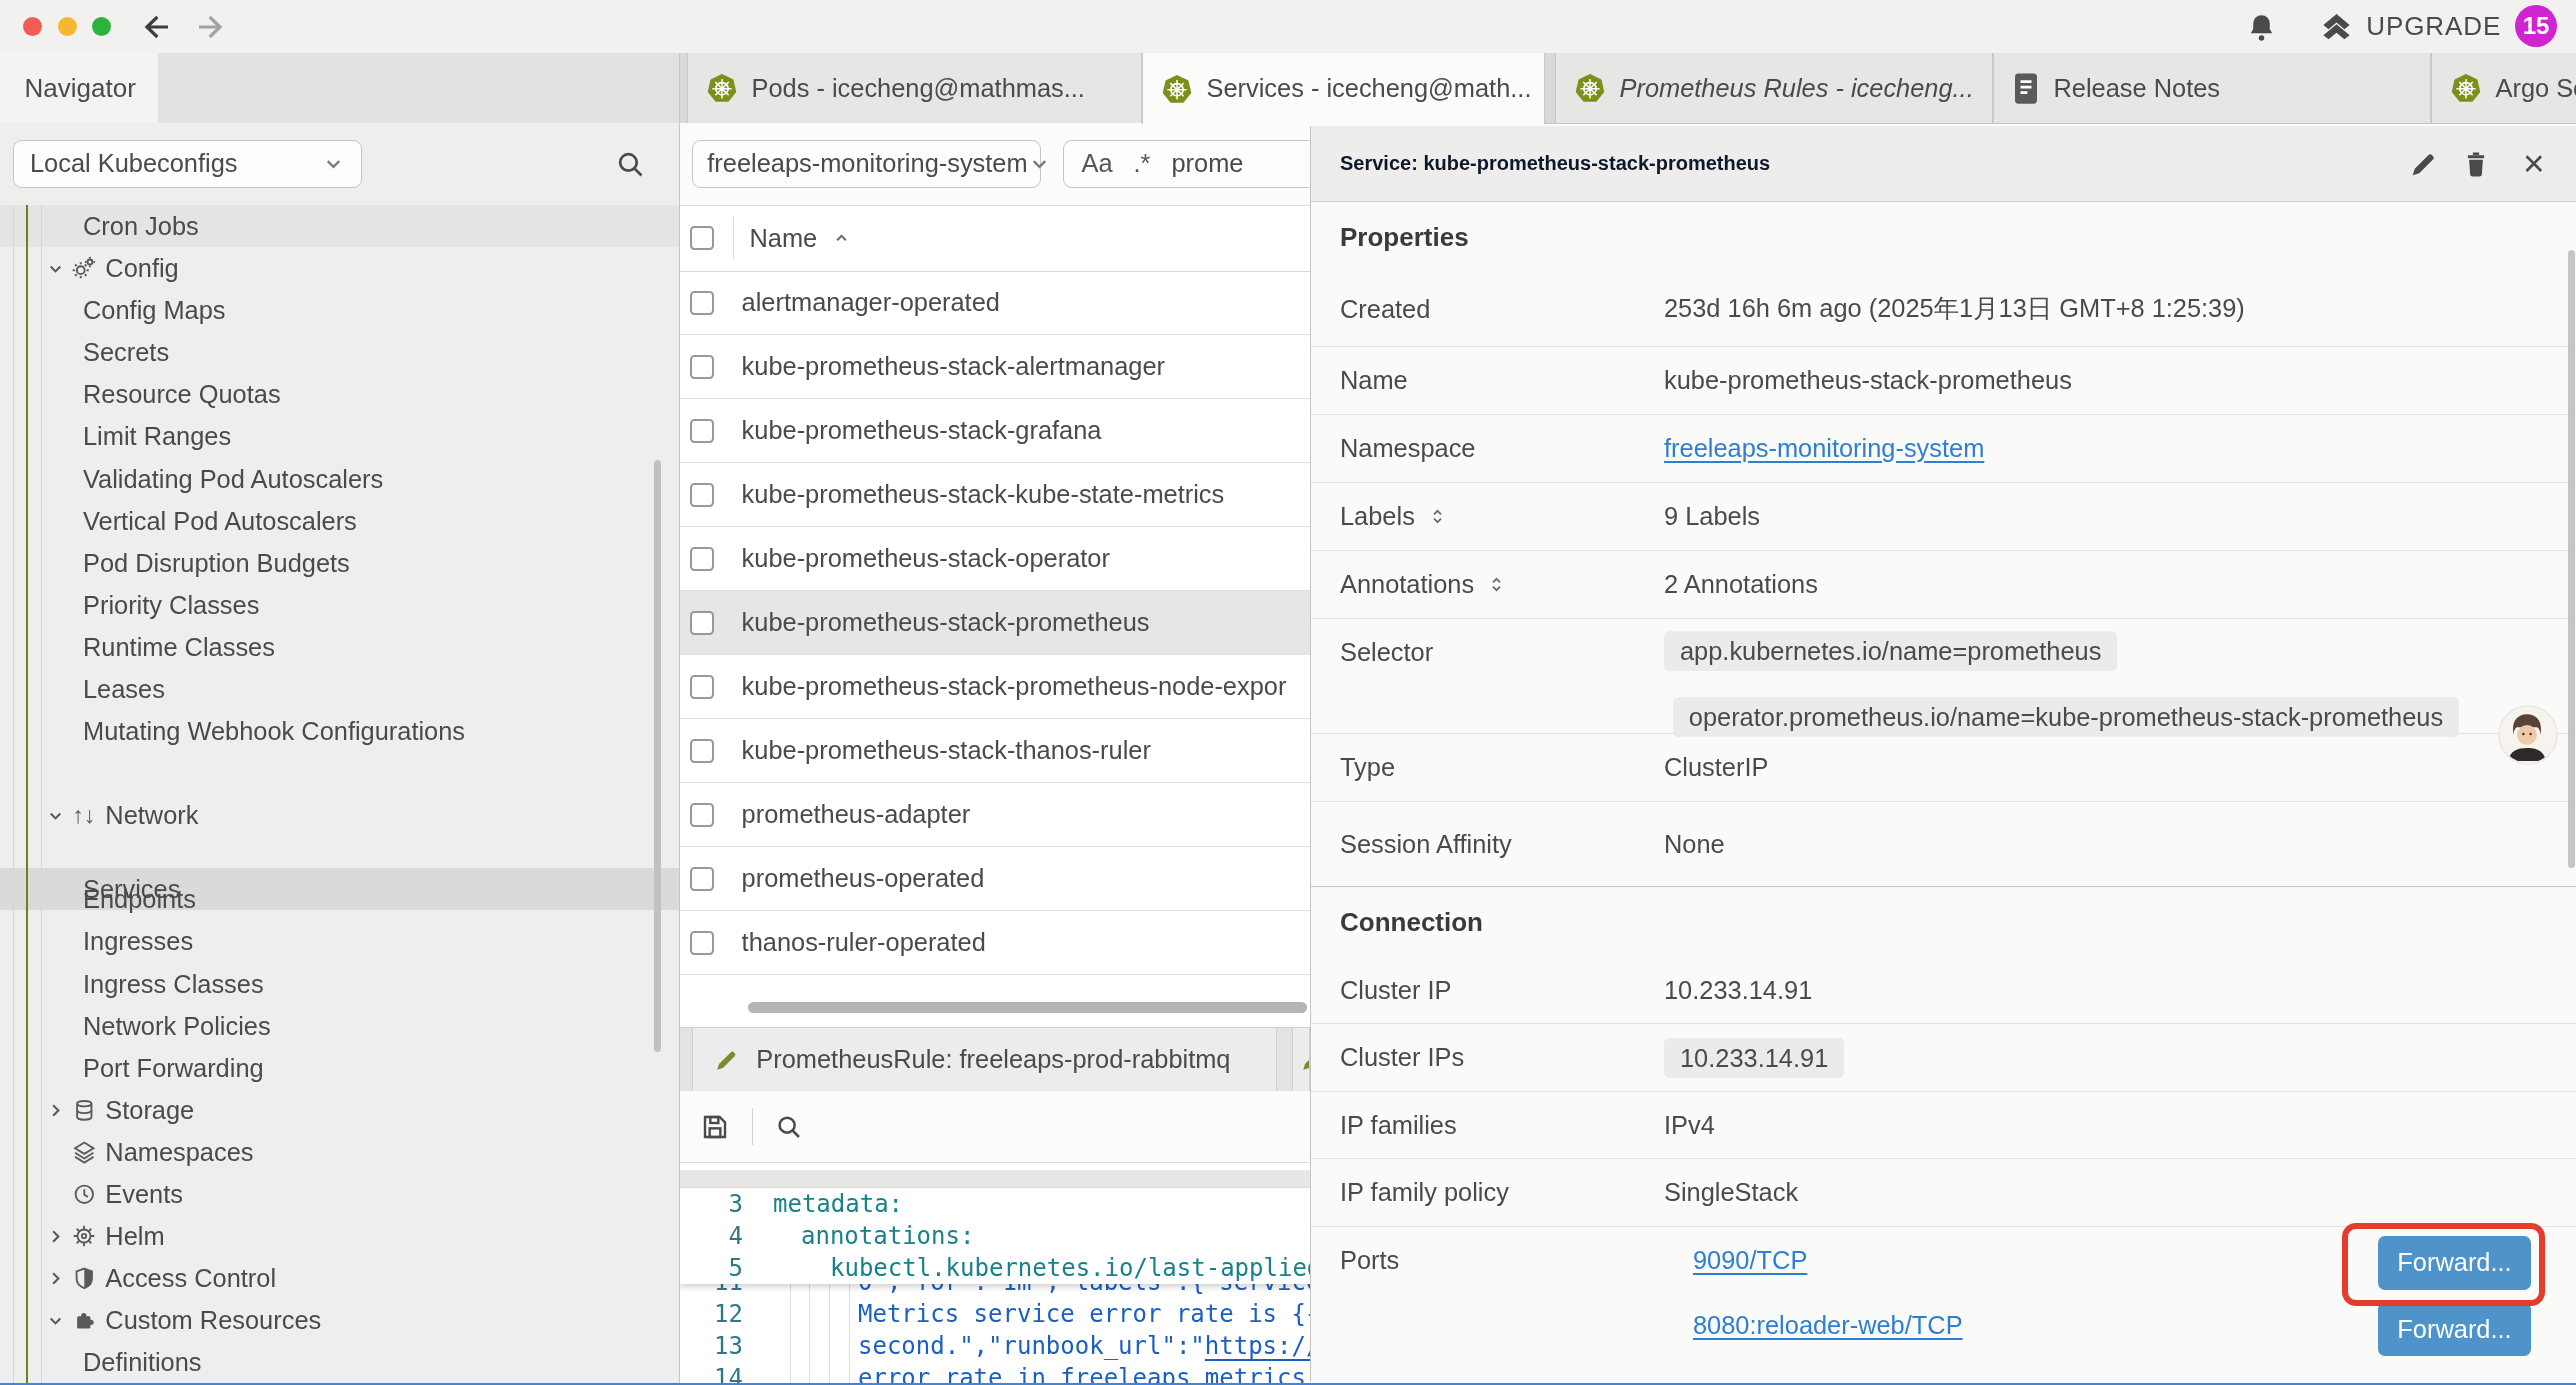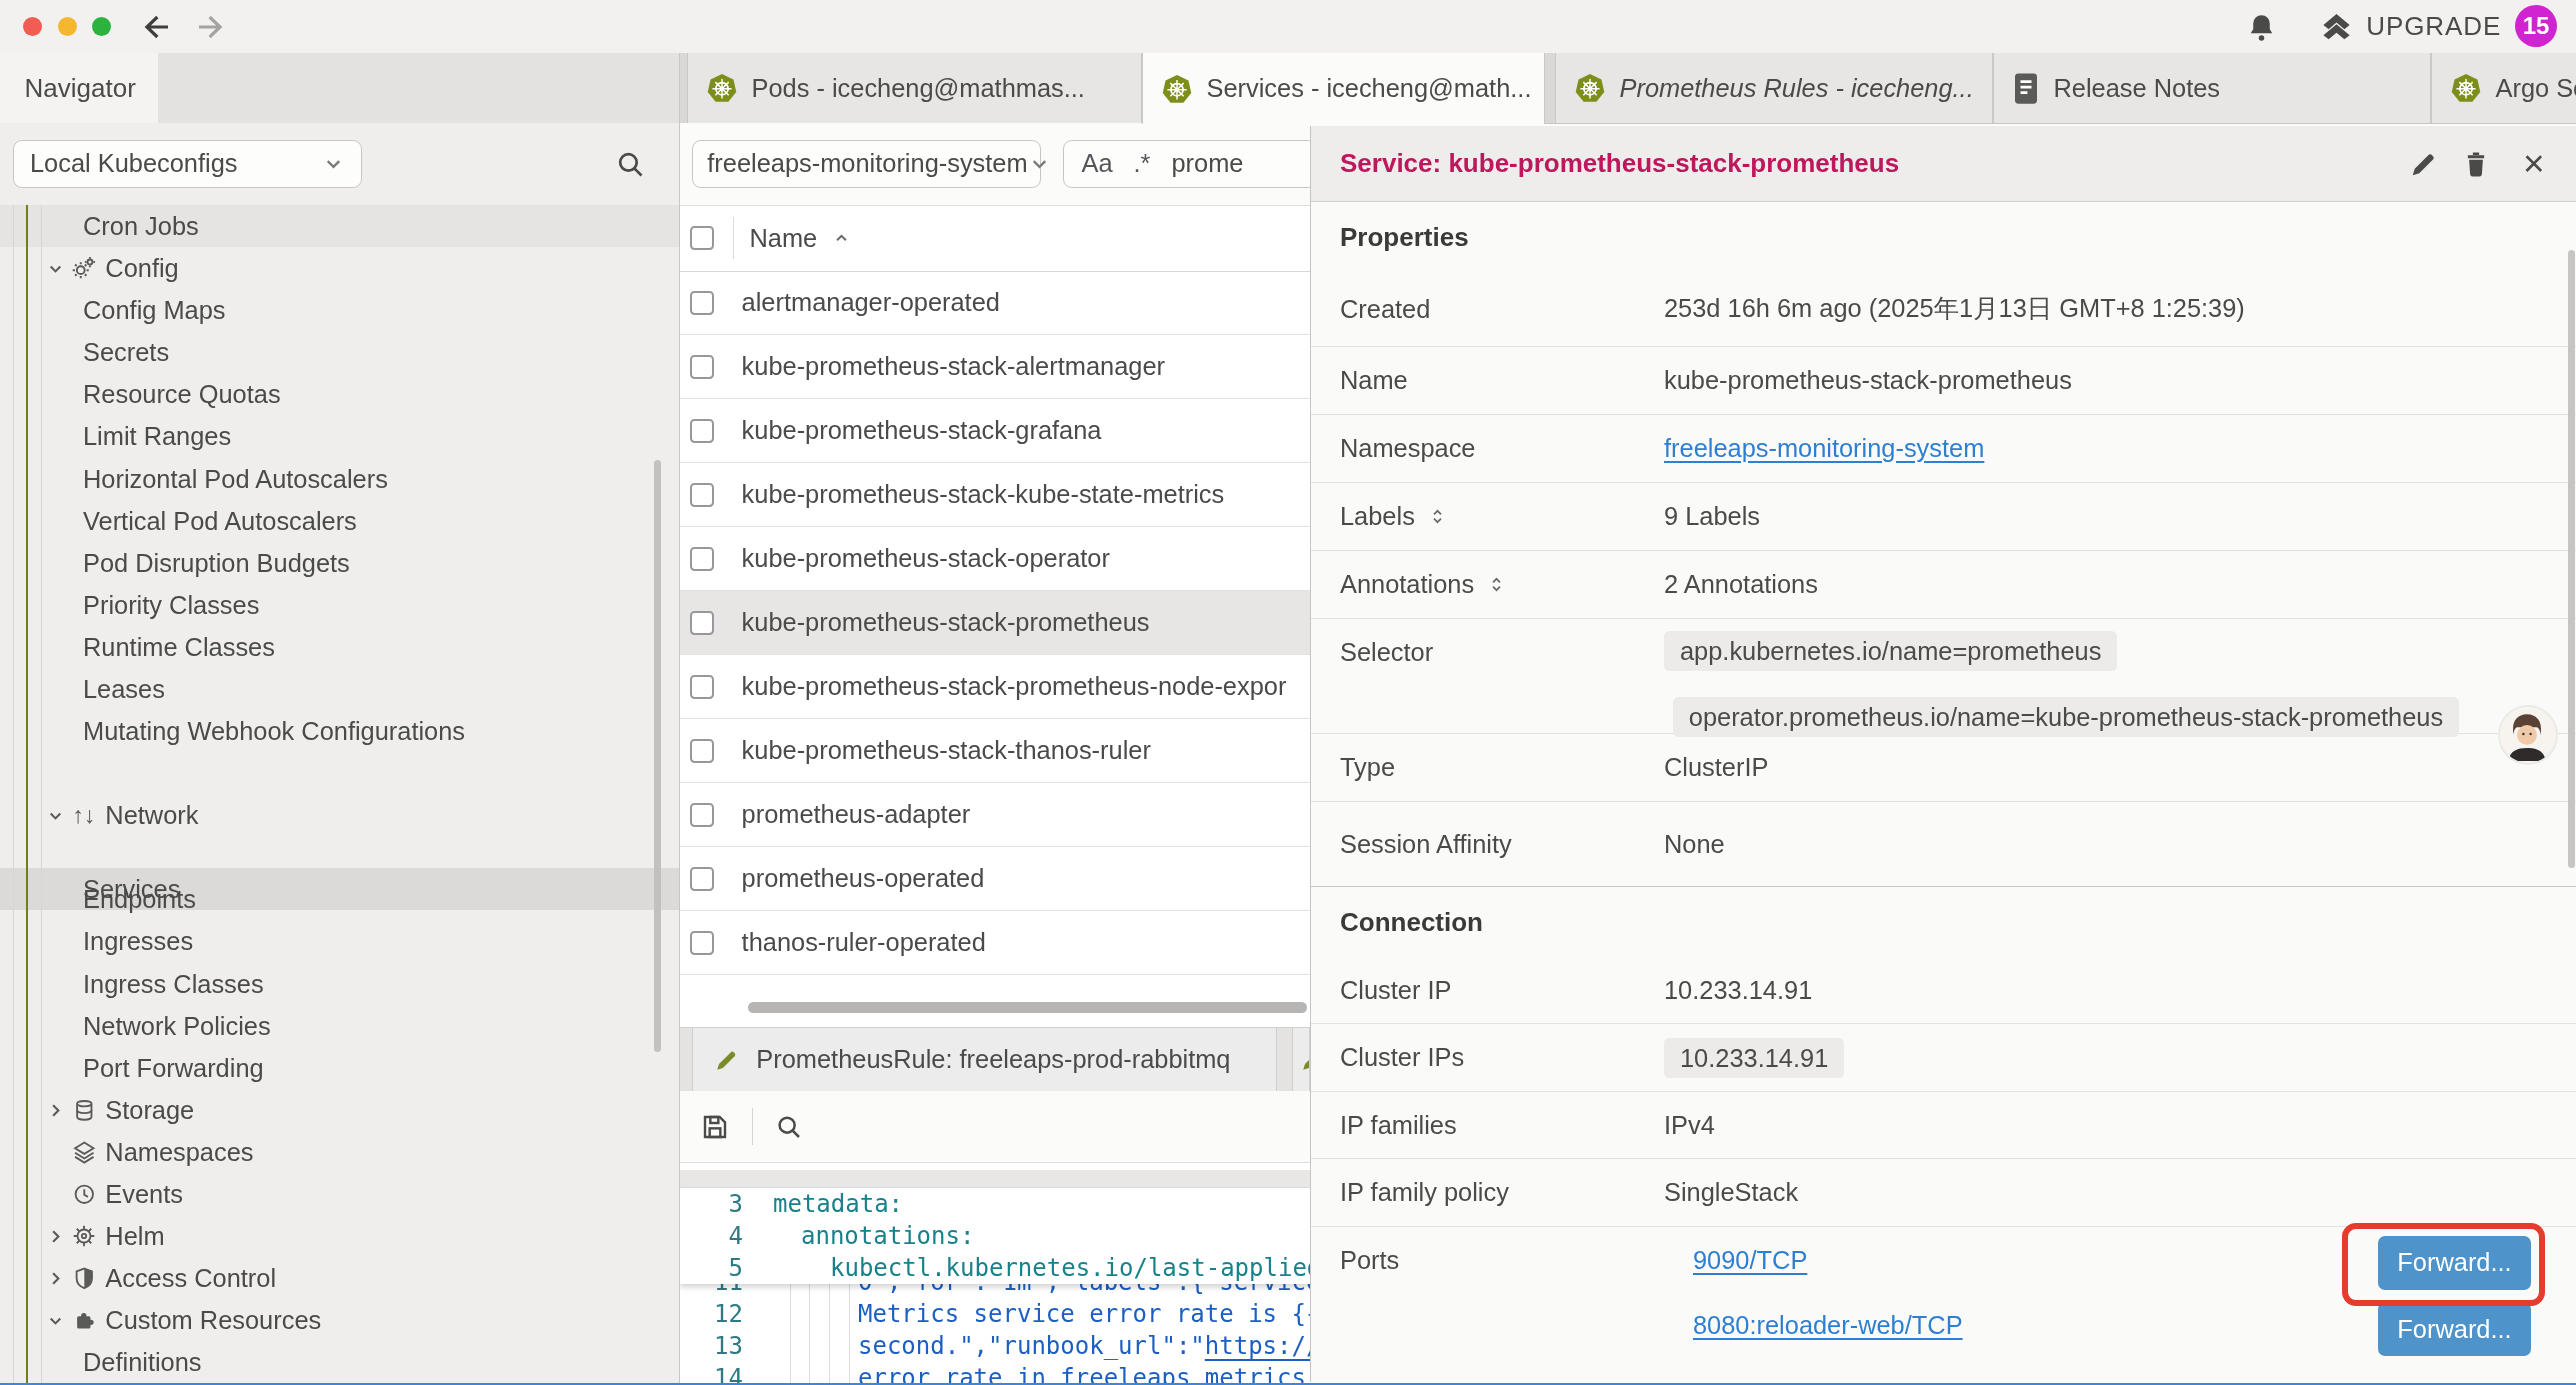--- a/index.html
+++ b/index.html
@@ -88,21 +88,21 @@
   #sticky{position:relative;z-index:2;background:#fff;box-shadow:0 3.5px 6.1px rgba(0,0,0,0.18);}
   #scrolled{position:absolute;left:0;top:96px;width:630px;height:99px;overflow:hidden;}
   #scrolled .inner{margin-top:-18.4px;}
   .cguide{position:absolute;top:96px;bottom:0;width:0.9px;background:#dddcdb;}
   .codelink{text-decoration:underline;text-underline-offset:5.3px;}
 
   
   #panel{left:1310px;top:126px;width:1266px;height:1256px;background:#fafaf9;border-left:0.9px solid #c5c4c3;z-index:4;}
   #phead{position:absolute;left:0;top:0;width:1266px;height:75px;background:#eeedec;border-bottom:0.9px solid #d3d2d1;
          display:flex;align-items:center;}
-  #ptitle{font-weight:bold;font-size:26px;color:#be185d;margin-left:29px;}
+  #ptitle{font-weight:bold;font-size:20px;color:#0f172a;margin-left:29px;}
   .picon{position:absolute;top:23px;cursor:pointer;}
   #pbody{position:absolute;left:0;top:76px;width:1266px;height:1180px;overflow:hidden;}
   .sechead{font-weight:bold;font-size:26px;color:#3b3a39;padding-left:29px;display:flex;align-items:center;}
   .prow{display:flex;align-items:center;border-bottom:0.9px solid #e3e2e1;box-sizing:border-box;}
   .plabel{flex:none;width:353px;padding-left:29px;box-sizing:border-box;display:flex;align-items:center;gap:12.3px;}
   .pval{flex:1;}
   .chip{display:inline-block;background:#ecebea;border-radius:5.3px;padding:0 16px;line-height:40px;color:#4a4a49;}
   a.link{color:#2e7ed2;text-decoration:underline;text-underline-offset:4.4px;}
   #portsrow{position:relative;border-bottom:none;display:block;}
   .fwdbtn{position:absolute;right:46px;width:153px;height:54px;background:#4e93c9;color:#fff;border:none;
@@ -265,21 +265,21 @@
       <div class="trow child" style="top:126px;">
           <span>Secrets</span>
         </div>
       <div class="trow child" style="top:168px;">
           <span>Resource Quotas</span>
         </div>
       <div class="trow child" style="top:210px;">
           <span>Limit Ranges</span>
         </div>
       <div class="trow child" style="top:253px;">
-          <span>Horizontal Pod Autoscalers</span>
+          <span>Validating Pod Autoscalers</span>
         </div>
       <div class="trow child" style="top:295px;">
           <span>Vertical Pod Autoscalers</span>
         </div>
       <div class="trow child" style="top:337px;">
           <span>Pod Disruption Budgets</span>
         </div>
       <div class="trow child" style="top:379px;">
           <span>Priority Classes</span>
         </div>

